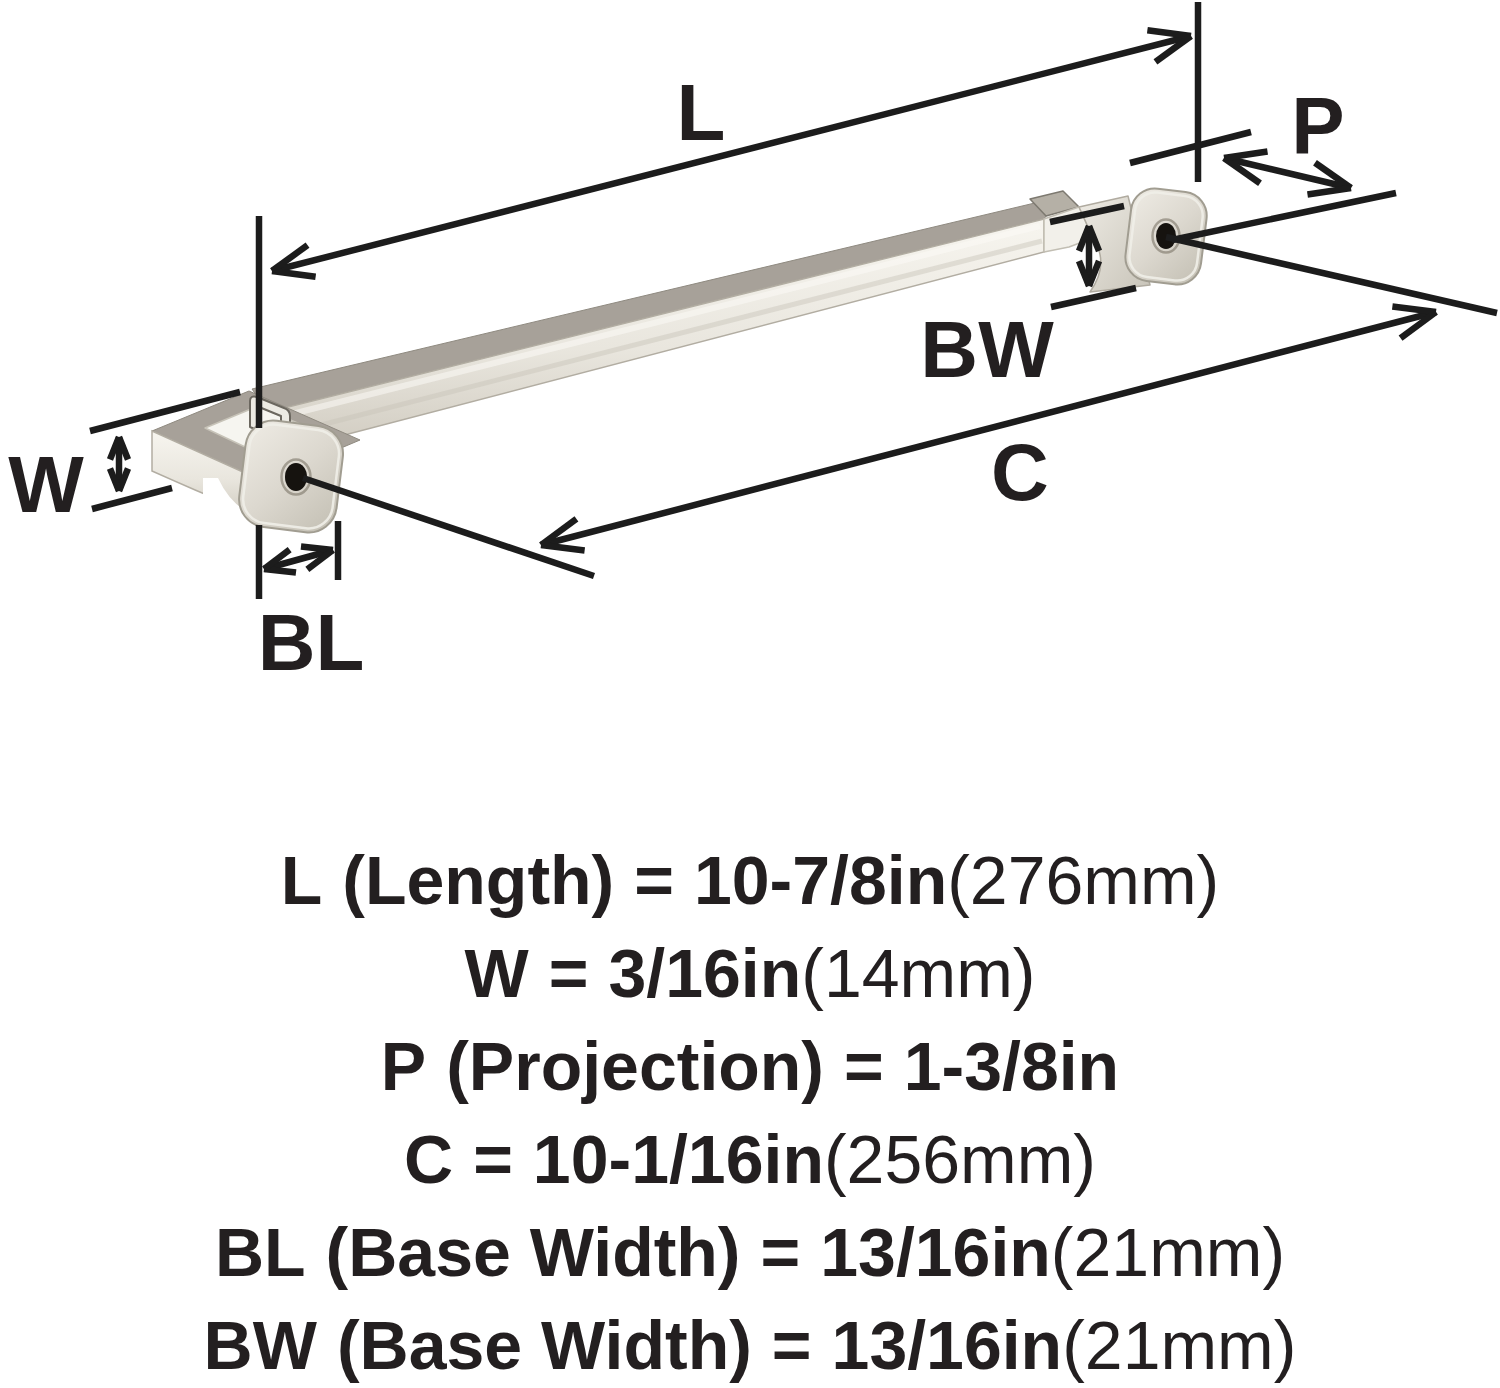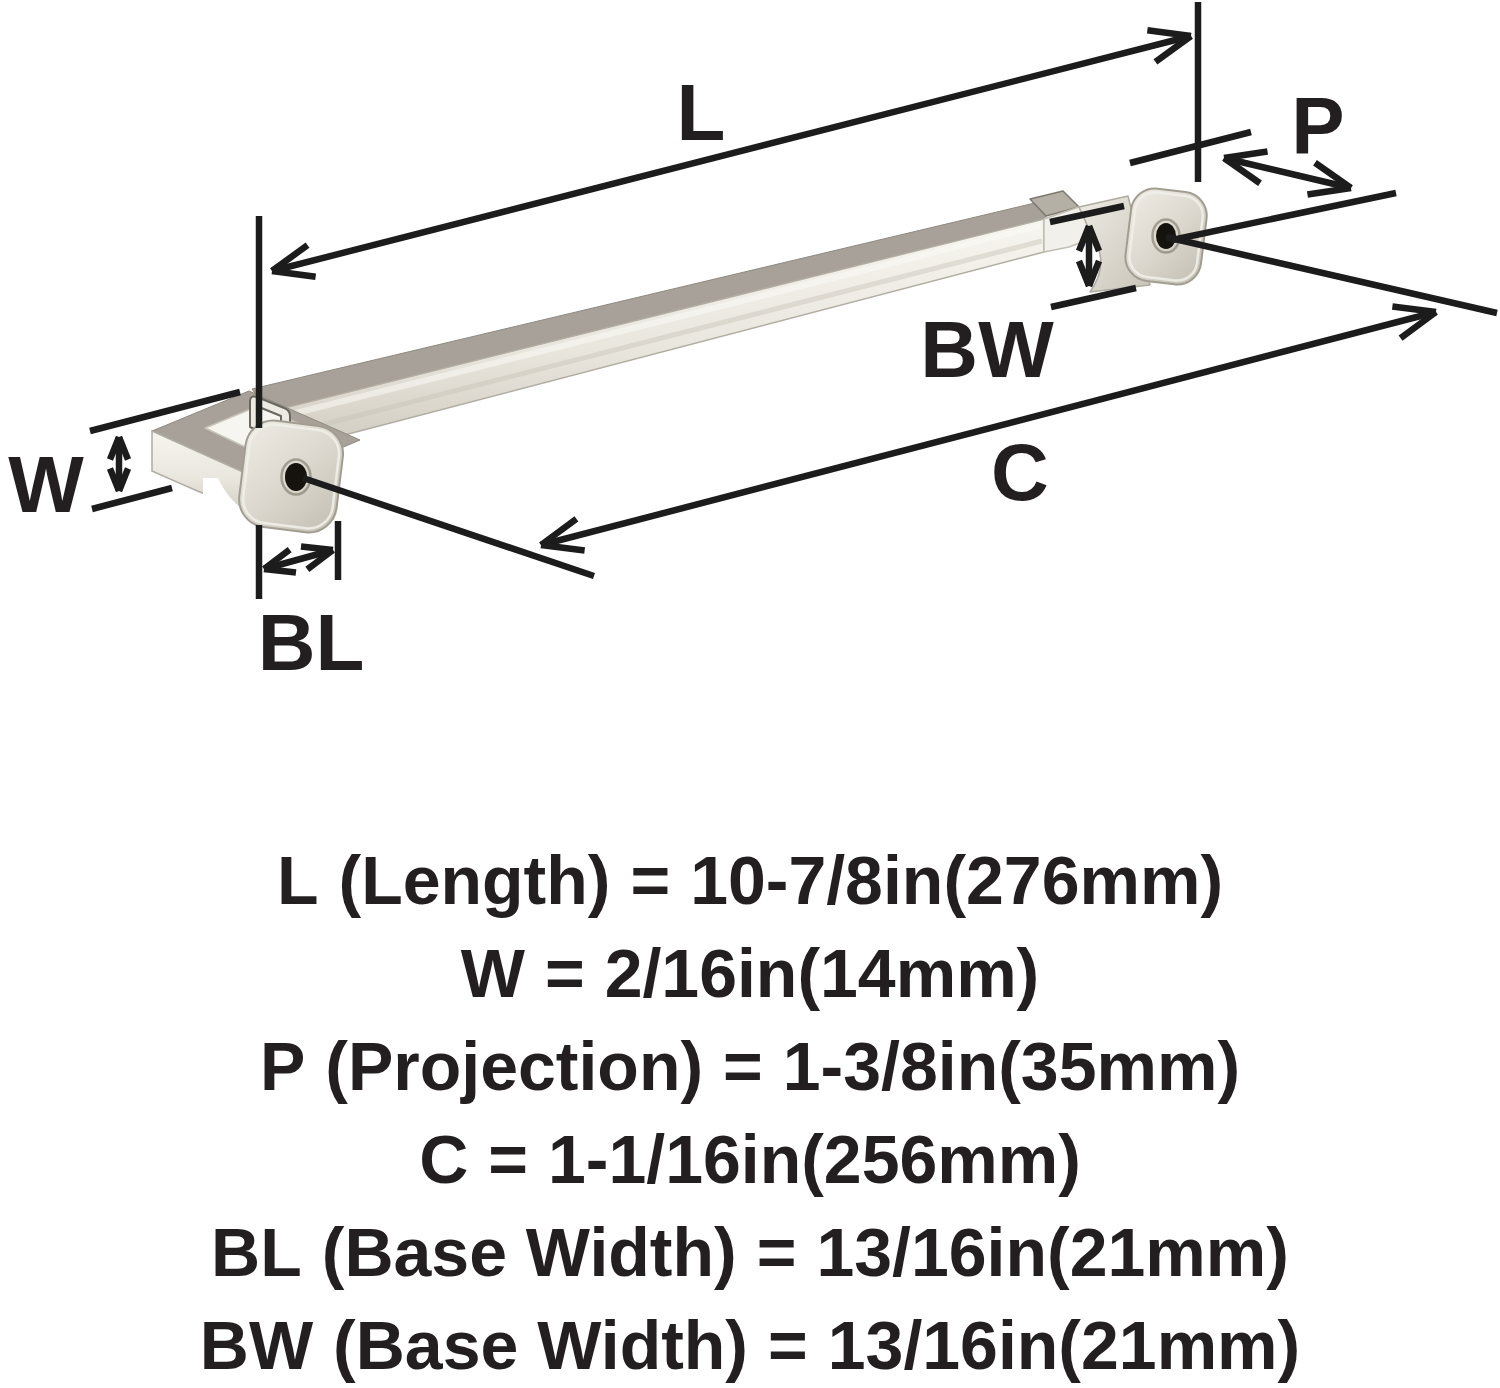--- a/index.html
+++ b/index.html
@@ -18,21 +18,21 @@
     display:flex;flex-direction:column;
   }
   .spec-row{
     height:93px;display:flex;align-items:center;justify-content:center;
     font-size:68px;line-height:93px;gap:20px;white-space:nowrap;
   }
   .spec-sym,.spec-eq{font-weight:700;}
   .spec-name{font-weight:700;}
   .spec-val{display:inline-flex;gap:0;justify-content:space-between;}
   .spec-imp{font-weight:700;}
-  .spec-met{font-weight:700;}
+  .spec-met{font-weight:400;}
 </style>
 </head>
 <body>
 
 <div class="stage">
 
   <svg width="1500" height="1388" viewBox="0 0 1500 1388">
     <defs>
       <linearGradient id="gFront" x1="0" y1="0" x2="0" y2="1">
         <stop offset="0" stop-color="#f7f5ef"></stop>
@@ -156,38 +156,37 @@
       <span class="spec-eq">=</span>
       <span class="spec-val">
         <span class="spec-imp">10-7/8in</span>
         <span class="spec-met">(276mm)</span>
       </span>
     </div>
     <div class="spec-row">
       <span class="spec-sym">W</span>
       <span class="spec-eq">=</span>
       <span class="spec-val">
-        <span class="spec-imp">2/16in</span>
+        <span class="spec-imp">3/16in</span>
         <span class="spec-met">(14mm)</span>
       </span>
     </div>
     <div class="spec-row">
       <span class="spec-sym">P</span>
       <span class="spec-name">(Projection)</span>
       <span class="spec-eq">=</span>
       <span class="spec-val">
         <span class="spec-imp">1-3/8in</span>
-        <span class="spec-met">(35mm)</span>
       </span>
     </div>
     <div class="spec-row">
       <span class="spec-sym">C</span>
       <span class="spec-eq">=</span>
       <span class="spec-val">
-        <span class="spec-imp">1-1/16in</span>
+        <span class="spec-imp">10-1/16in</span>
         <span class="spec-met">(256mm)</span>
       </span>
     </div>
     <div class="spec-row">
       <span class="spec-sym">BL</span>
       <span class="spec-name">(Base Width)</span>
       <span class="spec-eq">=</span>
       <span class="spec-val">
         <span class="spec-imp">13/16in</span>
         <span class="spec-met">(21mm)</span>

